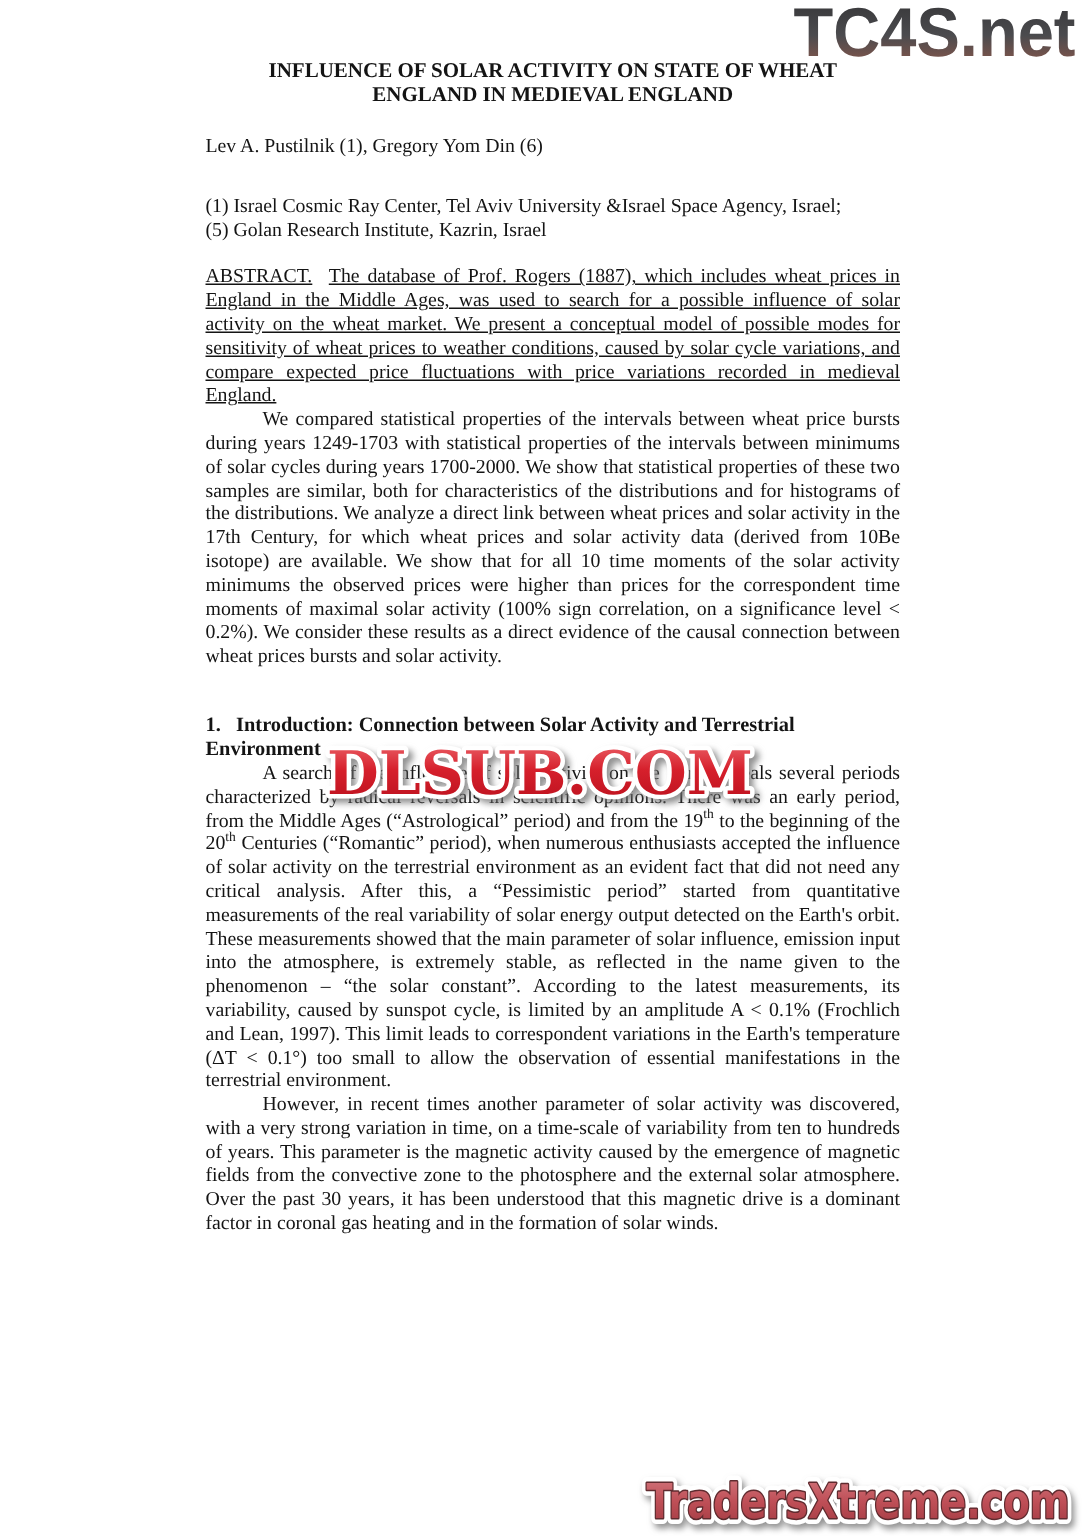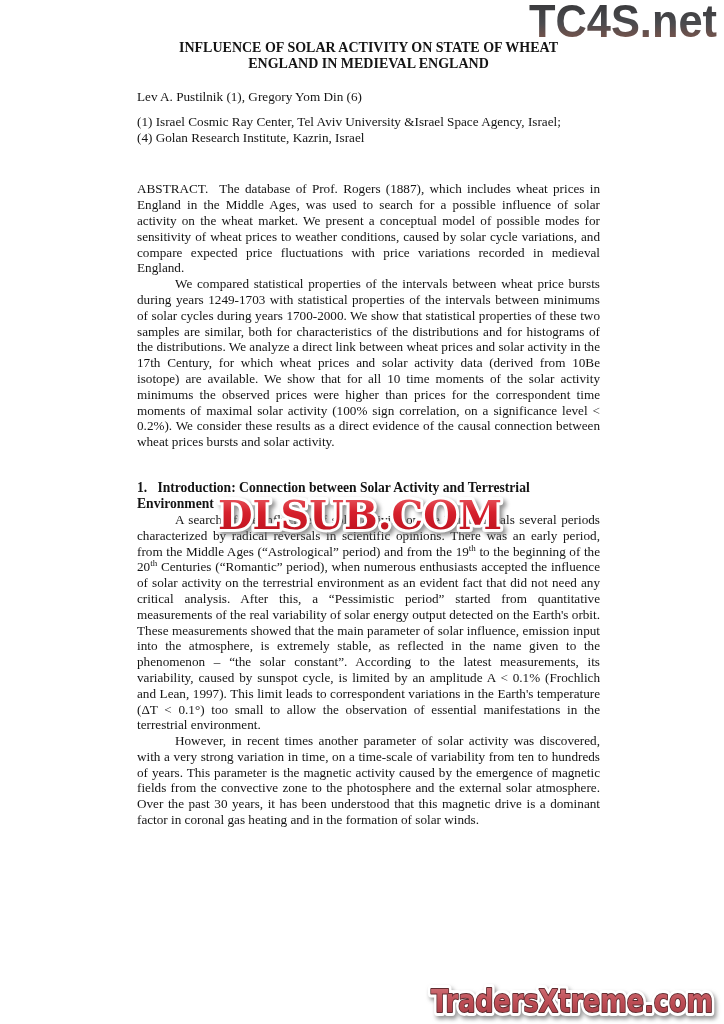--- a/index.html
+++ b/index.html
@@ -3,23 +3,23 @@
 <meta charset="utf-8">
 <style>
   html,body{margin:0;padding:0;}
   body{
     width:724px;height:1024px;background:#ffffff;position:relative;overflow:hidden;
     font-family:"Liberation Serif","DejaVu Serif",serif;color:#141414;
   }
   .text-col{position:absolute;left:137px;top:0;width:463px;}
   .paper-title{margin-top:40px;text-align:center;font-weight:bold;font-size:14px;line-height:16px;}
   .authors{margin-top:17px;font-size:13.2px;line-height:15.8px;}
-  .affils{margin-top:9px;font-size:13.2px;line-height:15.8px;}
+  .affils{margin-top:24px;font-size:13.2px;line-height:15.8px;}
   .para{font-size:13.2px;line-height:15.8px;text-align:justify;}
-  .abstract-p1{margin-top:36px;}
+  .abstract-p1{margin-top:16px;text-decoration:underline;}
   .abstract-gap{display:inline-block;width:11px;}
   .p-indent{text-indent:38px;}
   .heading{margin-top:30px;font-weight:bold;font-size:13.6px;line-height:16px;text-align:left;white-space:pre-wrap;}
   .intro-p1{}
   .sup{vertical-align:super;font-size:9px;line-height:0;}
 
   .wm-top{position:absolute;top:0;right:3px;}
   .wm-mid{position:absolute;left:210px;top:486px;filter:drop-shadow(3px 3px 2px rgba(110,110,110,0.75));}
   .wm-bot{position:absolute;right:5px;top:978px;filter:drop-shadow(2px 3px 2px rgba(120,120,120,0.8));}
 </style>
@@ -42,21 +42,21 @@
 
   <div class="paper-title">
     <div>INFLUENCE OF SOLAR ACTIVITY ON STATE OF WHEAT</div>
     <div>ENGLAND IN MEDIEVAL ENGLAND</div>
   </div>
 
   <div class="authors">Lev A. Pustilnik (1), Gregory Yom Din (6)</div>
 
   <div class="affils">
     <div>(1) Israel Cosmic Ray Center, Tel Aviv University &amp;Israel Space Agency, Israel;</div>
-    <div>(4) Golan Research Institute, Kazrin, Israel</div>
+    <div>(5) Golan Research Institute, Kazrin, Israel</div>
   </div>
 
   <div class="para abstract-p1">
     <span>ABSTRACT.</span><span class="abstract-gap"></span><span>The database of Prof. Rogers (1887), which includes wheat prices in England in the Middle Ages, was used to search for a possible influence of solar activity on the wheat market. We present a conceptual model of possible modes for sensitivity of wheat prices to weather conditions, caused by solar cycle variations, and compare expected price fluctuations with price variations recorded in medieval England.</span>
   </div>
 
   <div class="para p-indent">We compared statistical properties of the intervals between wheat price bursts during years 1249-1703 with statistical properties of the intervals between minimums of solar cycles during years 1700-2000.  We show that statistical properties of these two samples are similar, both for characteristics of the distributions and for histograms of the distributions. We analyze a direct link between wheat prices and solar activity in the 17th Century, for which wheat prices and solar activity data (derived from 10Be isotope) are available. We show that for all 10 time moments of the solar activity minimums the observed prices were higher than prices for the correspondent time moments of maximal solar activity (100% sign correlation, on a significance level &lt; 0.2%). We consider these results as a direct evidence of the causal connection between wheat prices bursts and solar activity.</div>
 
   <div class="heading">1.   Introduction: Connection between Solar Activity and Terrestrial Environment</div>
 

